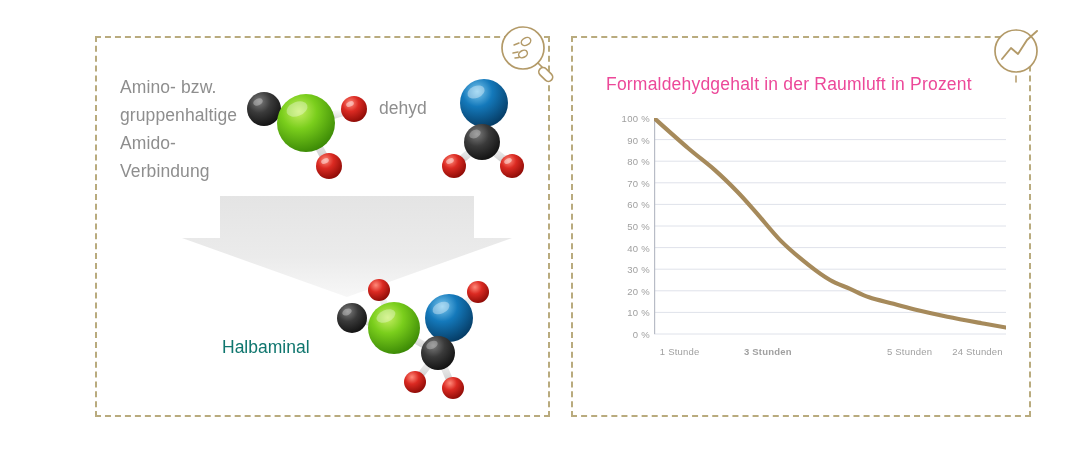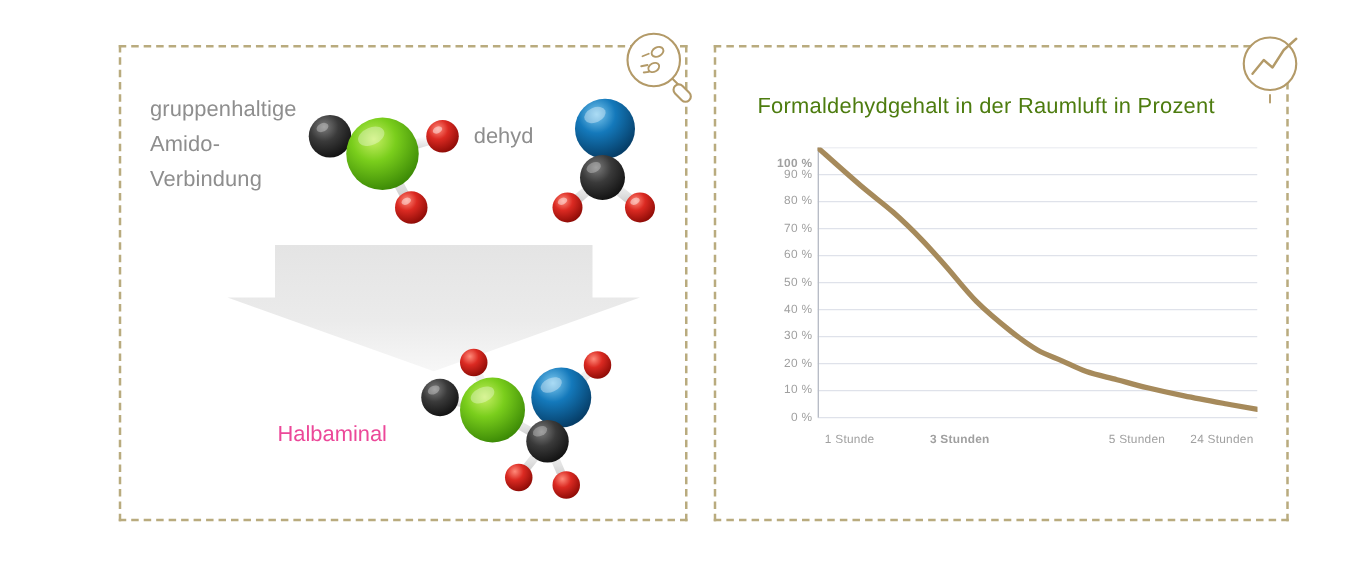--- a/index.html
+++ b/index.html
@@ -32,36 +32,36 @@
     position:absolute;left:120px;top:73px;width:190px;
     font-size:17.5px;line-height:28px;color:#8e8e8e;
     letter-spacing:.1px;
   }
   #formaldehyde-label{
     position:absolute;left:379px;top:94px;width:95px;
     font-size:17.5px;line-height:28px;color:#8e8e8e;
   }
   #product-label{
     position:absolute;left:222px;top:337px;
-    font-size:17.5px;color:#ec4899;
+    font-size:17.5px;color:#0f766e;
   }
 
   
   #reaction-arrow{position:absolute;left:182px;top:196px;width:330px;height:105px;}
 
   
   .molecule{position:absolute;}
   #molecule-amine{left:236px;top:76px;width:150px;height:115px;}
   #molecule-formaldehyde{left:432px;top:70px;width:110px;height:120px;}
   #molecule-halbaminal{left:322px;top:270px;width:185px;height:135px;}
 
   
   #chart-title{
     position:absolute;left:606px;top:74px;
-    font-size:17.5px;color:#4d7c0f;letter-spacing:.2px;
+    font-size:17.5px;color:#ec4899;letter-spacing:.2px;
   }
   #chart-area{position:absolute;left:598px;top:118px;width:420px;height:260px;}
   .ytick{
     position:absolute;right:0;width:46px;text-align:right;
     font-size:9.5px;color:#a0a0a0;transform:translateY(-50%);
     letter-spacing:.3px;white-space:nowrap;
   }
   #ytick-wrap{position:absolute;left:0;top:0;width:52px;height:216px;}
   #plot{position:absolute;left:56px;top:0;width:352px;height:258px;}
   .xtick{
@@ -83,20 +83,21 @@
       <rect x="44.5" y="44.5" width="8.5" height="16" rx="4.2" transform="rotate(-45 48.7 52.5)" fill="#ffffff" stroke="#b39a68" stroke-width="1.7"></rect>
       <ellipse cx="29" cy="19.5" rx="5" ry="3.6" transform="rotate(-28 29 19.5)" fill="none" stroke="#b39a68" stroke-width="1.5"></ellipse>
       <ellipse cx="26" cy="32" rx="4.6" ry="3.4" transform="rotate(-28 26 32)" fill="none" stroke="#b39a68" stroke-width="1.5"></ellipse>
       <line x1="17" y1="23" x2="22" y2="21" stroke="#b39a68" stroke-width="1.5" stroke-linecap="round"></line>
       <line x1="16" y1="31" x2="21" y2="30" stroke="#b39a68" stroke-width="1.5" stroke-linecap="round"></line>
       <line x1="18" y1="36" x2="22" y2="35.5" stroke="#b39a68" stroke-width="1.5" stroke-linecap="round"></line>
     </svg>
   </div>
 
   <div id="reagent-label">
+    <div>Amino- bzw.</div>
     <div>gruppenhaltige</div>
     <div>Amido-</div>
     <div>Verbindung</div>
   </div>
 
   <div id="formaldehyde-label">
     <div>dehyd</div>
   </div>
 
   <div class="molecule" id="molecule-amine">
@@ -212,21 +213,21 @@
       <circle cx="29" cy="31" r="21" fill="#ffffff" stroke="#b39a68" stroke-width="1.7"></circle>
       <polyline points="15,39 24,28 31,34 40,20 50,11" fill="none" stroke="#b39a68" stroke-width="1.9" stroke-linecap="round" stroke-linejoin="round"></polyline>
       <line x1="29" y1="56" x2="29" y2="62" stroke="#b39a68" stroke-width="1.5" stroke-linecap="round"></line>
     </svg>
   </div>
 
   <div id="chart-title">Formaldehydgehalt in der Raumluft in Prozent</div>
 
   <div id="chart-area">
     <div id="ytick-wrap">
-        <div class="ytick" style="top: 13px; font-weight: bold;">100 %</div>
+        <div class="ytick" style="top: 0px;">100 %</div>
         <div class="ytick" style="top: 21.6px;">90 %</div>
         <div class="ytick" style="top: 43.2px;">80 %</div>
         <div class="ytick" style="top: 64.8px;">70 %</div>
         <div class="ytick" style="top: 86.4px;">60 %</div>
         <div class="ytick" style="top: 108px;">50 %</div>
         <div class="ytick" style="top: 129.6px;">40 %</div>
         <div class="ytick" style="top: 151.2px;">30 %</div>
         <div class="ytick" style="top: 172.8px;">20 %</div>
         <div class="ytick" style="top: 194.4px;">10 %</div>
         <div class="ytick" style="top: 216px;">0 %</div>

